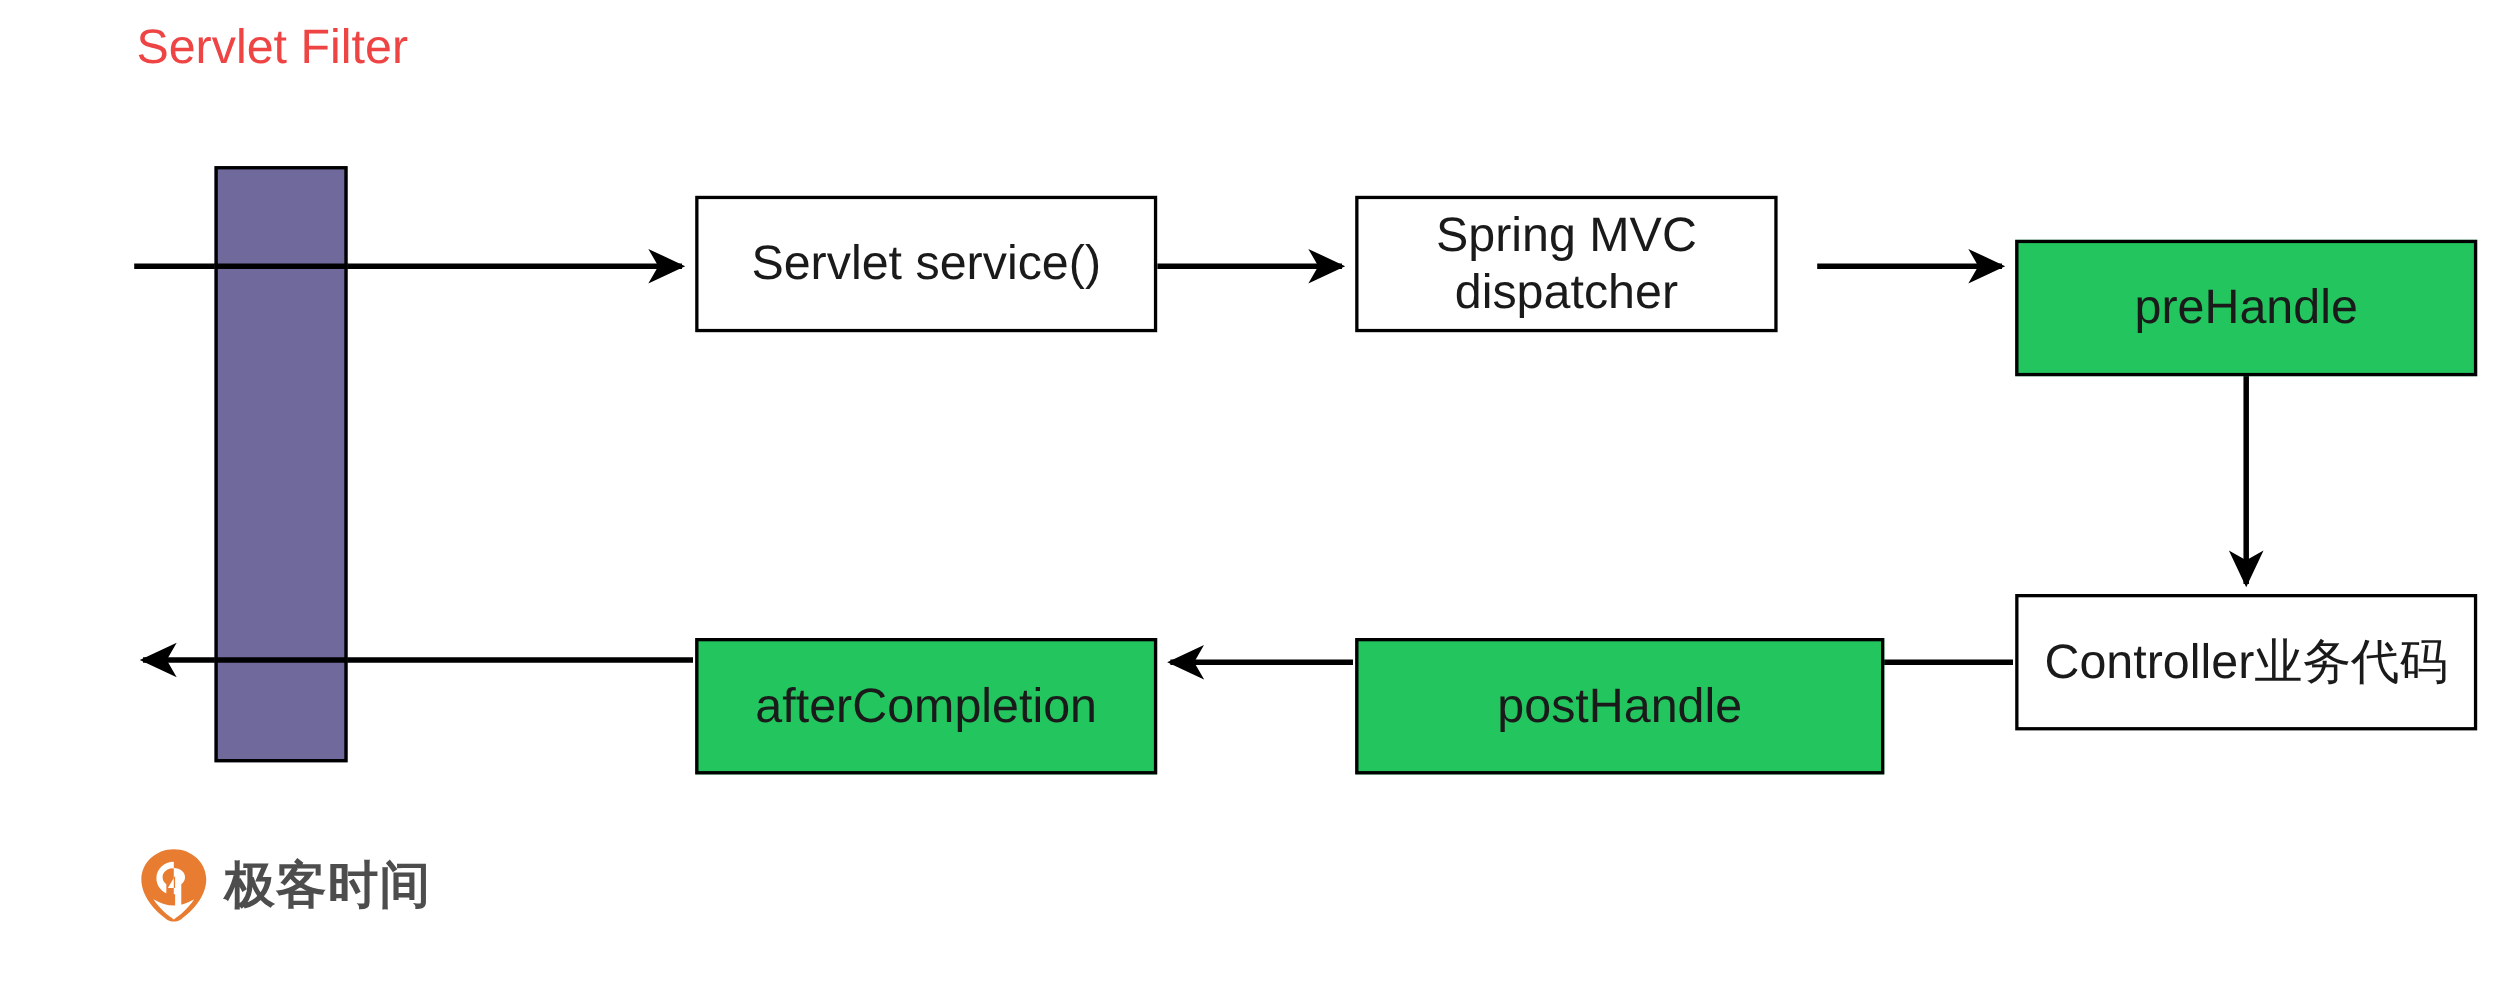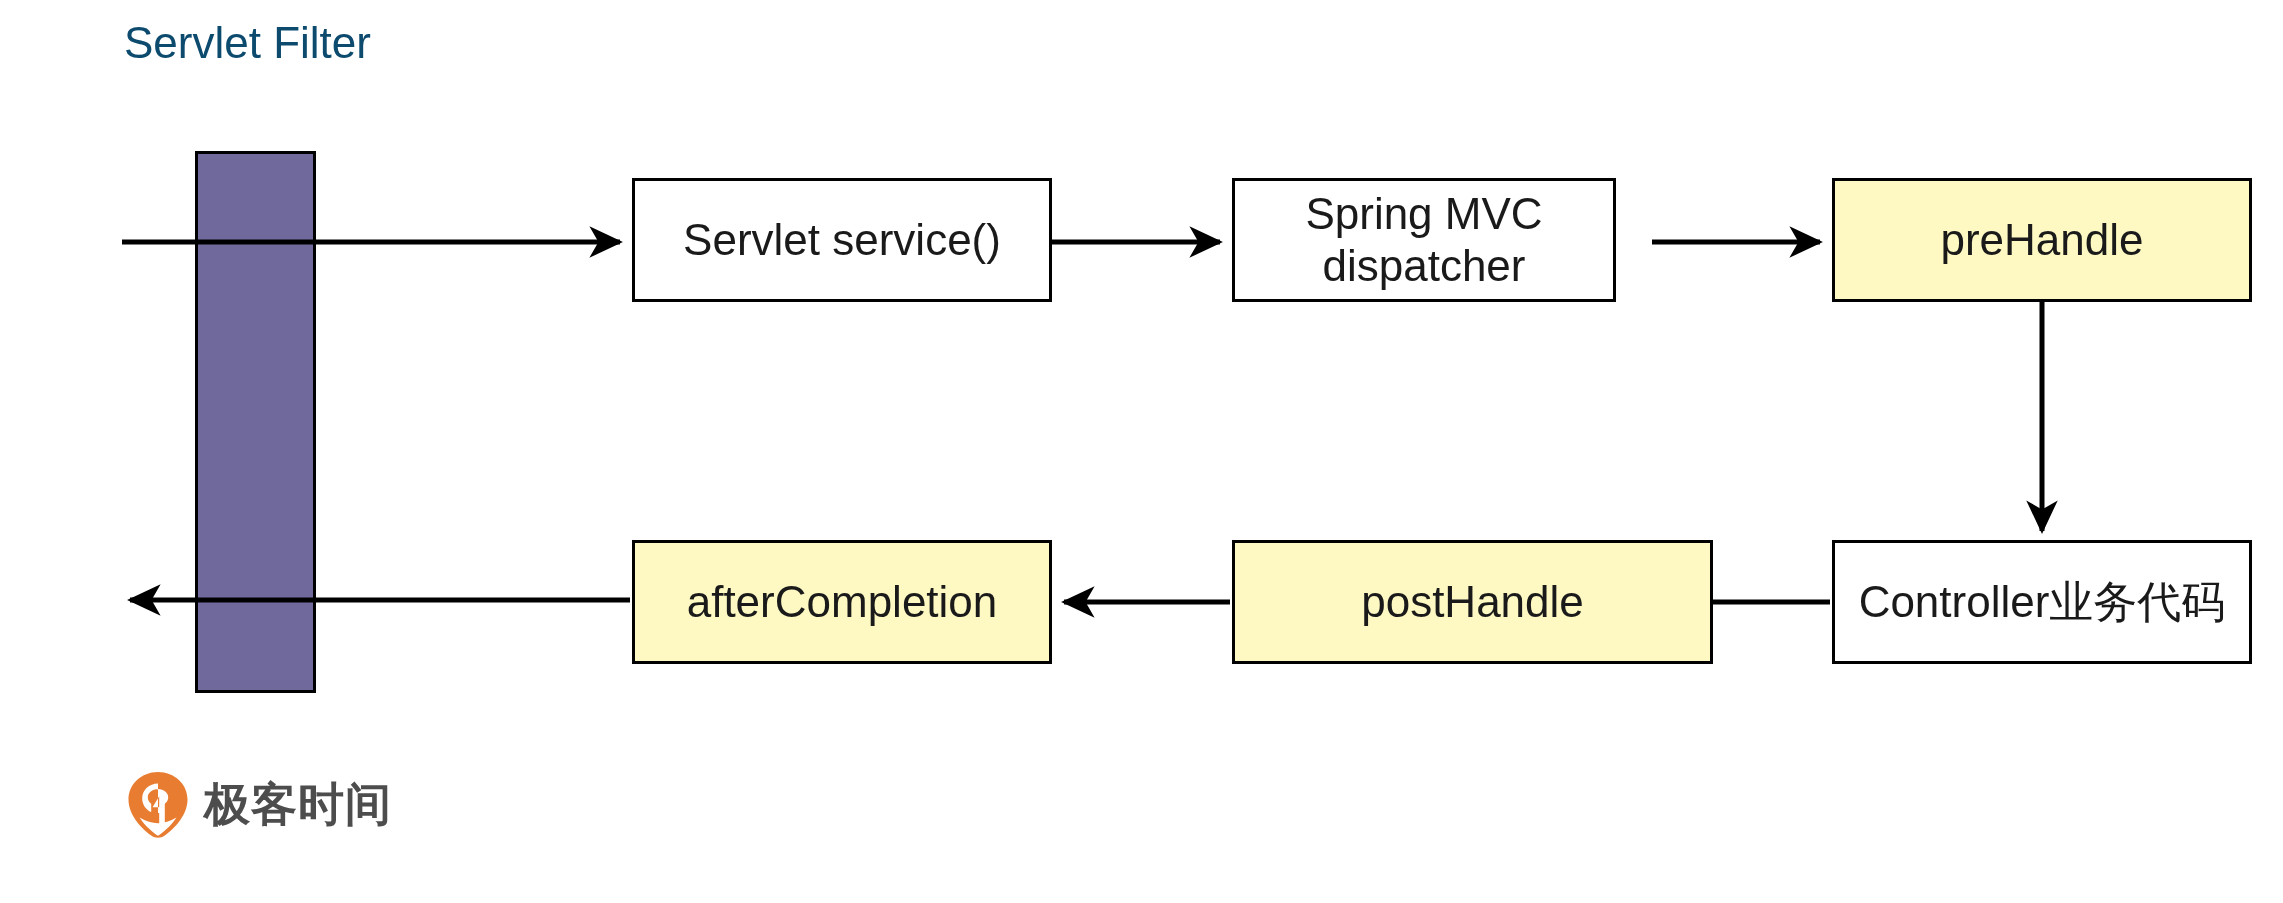--- a/index.html
+++ b/index.html
@@ -36,32 +36,32 @@
     text-align: center;
     line-height: 1.18;
     color: #1a1a1a;
     font-family: "Liberation Sans", sans-serif;
     font-size: 44px;
     font-weight: 400;
     white-space: pre-line;
     user-select: none;
   }
   .fill-white { background: #ffffff; }
-  .fill-lilac { background: #fef9c3; }
+  .fill-lilac { background: #22c55e; margin-top: 40px; }
   .filter-bar {
     position: absolute;
     box-sizing: border-box;
     background: #706a9c;
     border: 3px solid #000000;
   }
   .diagram-title {
     position: absolute;
     font-family: "Liberation Sans", sans-serif;
     font-size: 44px;
-    color: #0c4a6e;
+    color: #ef4444;
     white-space: nowrap;
     user-select: none;
   }
   .brand-logo {
     position: absolute;
     display: flex;
     align-items: center;
     gap: 14px;
   }
   .brand-mark {

